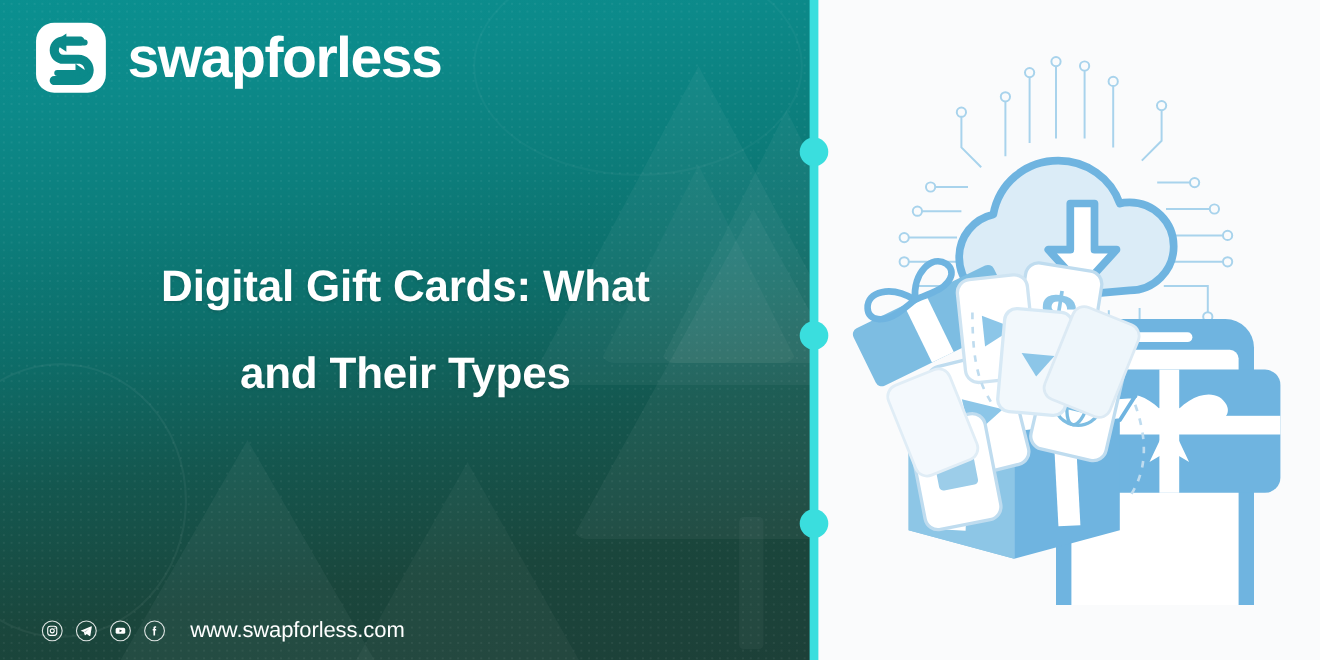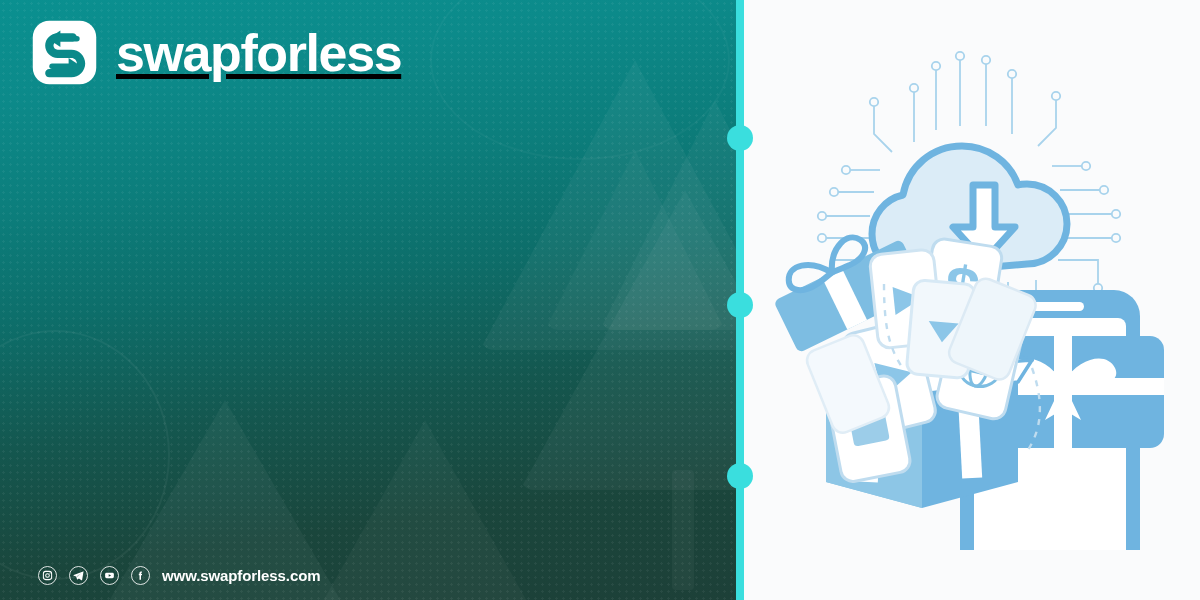--- a/index.html
+++ b/index.html
@@ -63,21 +63,20 @@
     border:2px solid rgba(255,255,255,.05);
     border-radius:50%;
     background:transparent;
   }
 
   
   .logo-row {
     position:absolute; left:30px; top:18px;
     display:flex; align-items:center; gap:17px;
     z-index:6;
-    text-decoration:underline;
   }
   .logo-mark { width:69px; height:69px; display:block; }
   .logo-word {
     color:#ffffff;
     font-size:52px;
     font-weight:700;
     letter-spacing:-1.4px;
     line-height:1;
     white-space:nowrap;
   }
@@ -108,23 +107,24 @@
     width:19px; height:19px;
     border-radius:50%;
     border:1.2px solid rgba(255,255,255,.85);
     display:flex; align-items:center; justify-content:center;
     color:#ffffff;
     flex:0 0 auto;
   }
   .soc svg { display:block; }
   .site-url {
     color:#ffffff;
-    font-size:15px;
-    font-weight:700;
+    font-size:20px;
+    font-weight:400;
     letter-spacing:-0.1px;
+    margin-left:11px;
     white-space:nowrap;
   }
 
   
   .divider {
     position:absolute;
     left:736px; top:0;
     width:8px; height:600px;
     background:#3adede;
     z-index:8;
@@ -188,20 +188,22 @@
           <path fill="#0b8a8a" d="M44 18 L26 30 L44 42 Z"></path>
           <rect fill="#0b8a8a" x="38" y="26" width="34" height="8" rx="4"></rect>
           <path fill="#0b8a8a" d="M56 58 L74 70 L56 82 Z"></path>
           <rect fill="#0b8a8a" x="28" y="66" width="34" height="8" rx="4"></rect>
         </svg>
       </span>
       <span class="logo-word">swapforless</span>
     </div>
 
     <h1 class="headline">
+      <span class="ln">Digital Gift Cards: What</span>
+      <span class="ln">and Their Types</span>
     </h1>
 
     <div class="footer">
       <span class="soc">
         <svg width="11" height="11" viewBox="0 0 24 24" fill="none" stroke="#ffffff" stroke-width="2.2">
           <rect x="3" y="3" width="18" height="18" rx="5"></rect>
           <circle cx="12" cy="12" r="4"></circle>
           <circle cx="17.4" cy="6.6" r="1.3" fill="#ffffff" stroke="none"></circle>
         </svg>
       </span>

